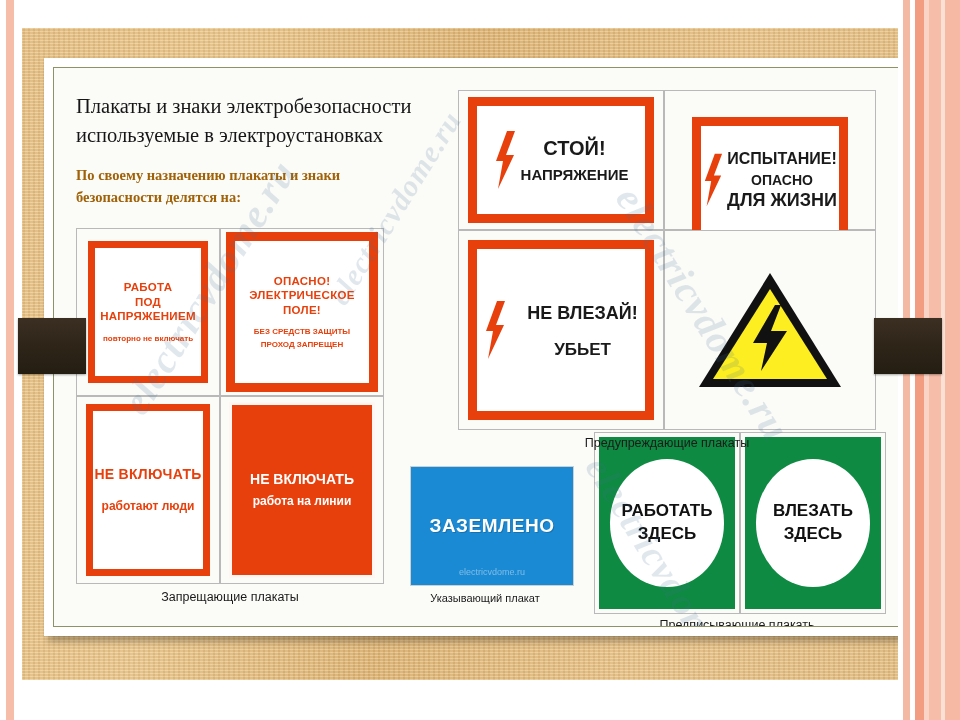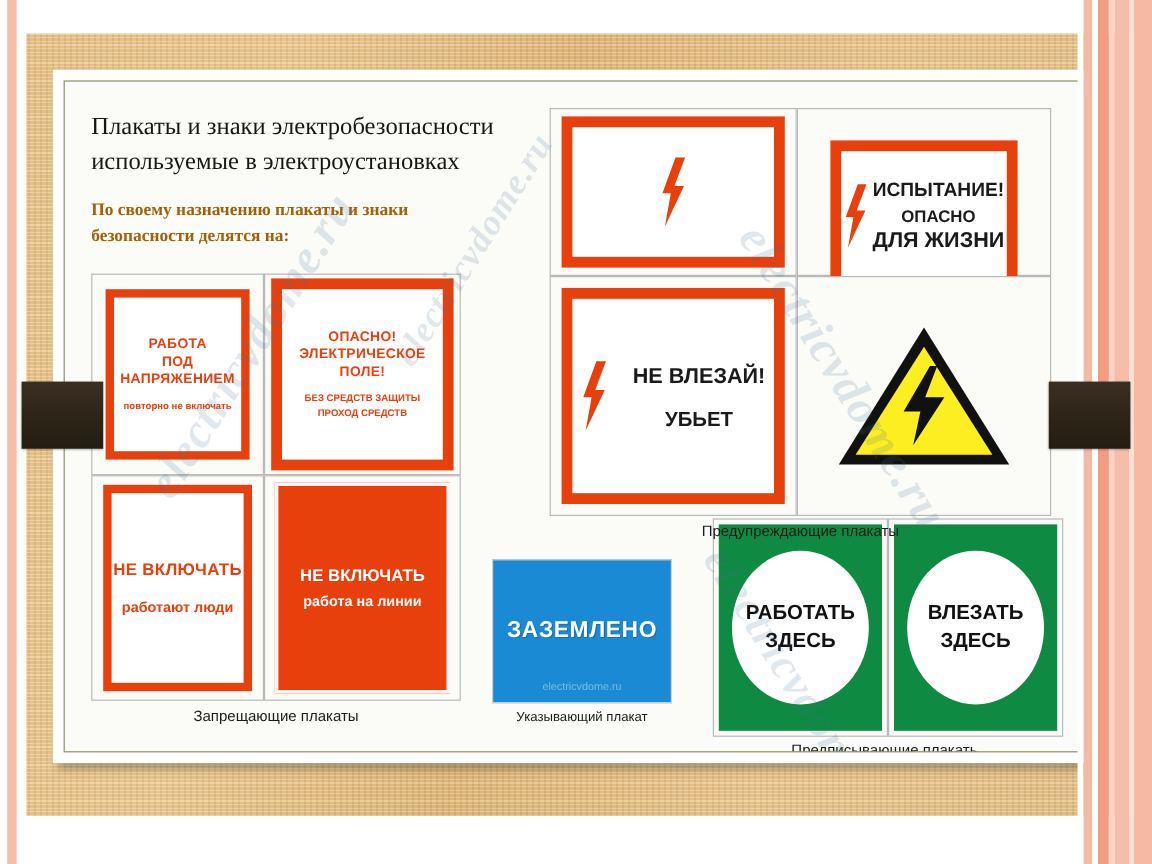--- a/index.html
+++ b/index.html
@@ -294,21 +294,21 @@
         </div>
       </div>
     </div>
 
     <div class="cell" style="left:166px; top:160px; width:164px; height:168px;">
       <div class="sign-ow" style="width:152px; height:160px;">
         <div class="redtext">
           <span class="big">ОПАСНО!</span>
           <span class="big">ЭЛЕКТРИЧЕСКОЕ ПОЛЕ!</span>
           <span class="small">БЕЗ СРЕДСТВ ЗАЩИТЫ</span>
-          <span class="small" style="margin-top:3px;">ПРОХОД СРЕДСТВ</span>
+          <span class="small" style="margin-top:3px;">ПРОХОД ЗАПРЕЩЕН</span>
         </div>
       </div>
     </div>
 
     <div class="cell" style="left:22px; top:328px; width:144px; height:188px;">
       <div class="sign-ow thin" style="width:124px; height:172px;">
         <div class="redtext">
           <span class="big" style="font-size:14px;">НЕ ВКЛЮЧАТЬ</span>
           <span class="small" style="font-size:12px; margin-top:16px;">работают люди</span>
         </div>
@@ -325,20 +325,24 @@
     </div>
 
     <div class="caption" style="left:22px; top:522px; width:308px;">Запрещающие плакаты</div>
 
     <div class="cell" style="left:404px; top:22px; width:206px; height:140px;">
       <div class="sign-ow" style="width:186px; height:126px;">
         <div style="display:flex; align-items:center; gap:5px;">
           <svg class="bolt" width="22" height="58" viewBox="0 0 22 58">
             <polygon points="13,0 2,30 9,30 4,58 20,24 12,24 21,0" fill="#e8400c"></polygon>
           </svg>
+          <div class="warn-text">
+            <div style="font-size:20px;">СТОЙ!</div>
+            <div style="font-size:15px; margin-top:8px;">НАПРЯЖЕНИЕ</div>
+          </div>
         </div>
       </div>
     </div>
 
     <div class="cell" style="left:610px; top:22px; width:212px; height:140px;">
       <div class="sign-ow" style="width:156px; height:126px;margin-top:40px;">
         <div style="display:flex; align-items:center; gap:4px;">
           <svg class="bolt" width="20" height="56" viewBox="0 0 22 58">
             <polygon points="13,0 2,30 9,30 4,58 20,24 12,24 21,0" fill="#e8400c"></polygon>
           </svg>
@@ -368,21 +372,21 @@
     <div class="cell" style="left:610px; top:162px; width:212px; height:200px;">
       <svg width="150" height="126" viewBox="0 0 150 126">
         <polygon points="75,6 146,120 4,120" fill="#111111"></polygon>
         <polygon points="75,22 132,112 18,112" fill="#fcee21"></polygon>
         <polygon points="80,38 58,76 72,76 66,104 92,64 76,64 86,38" fill="#111111"></polygon>
       </svg>
     </div>
 
     <div class="caption" style="left:404px; top:368px; width:418px;">Предупреждающие плакаты</div>
 
-    <div style="position:absolute; left:356px; top:398px; width:150px; height:120px; z-index:14;">
+    <div style="position:absolute; left:356px; top:398px; width:164px; height:120px; z-index:14;">
       <div class="sign-blue" style="width:100%; height:100%;">
         <span class="txt">ЗАЗЕМЛЕНО</span>
         <span class="blue-wm">electricvdome.ru</span>
       </div>
     </div>
 
     <div class="caption" style="left:346px; top:524px; width:170px; font-size:11px;">Указывающий плакат</div>
 
     <div class="cell" style="left:540px; top:364px; width:146px; height:182px; padding:4px;">
       <div class="sign-green" style="width:100%; height:100%;">

